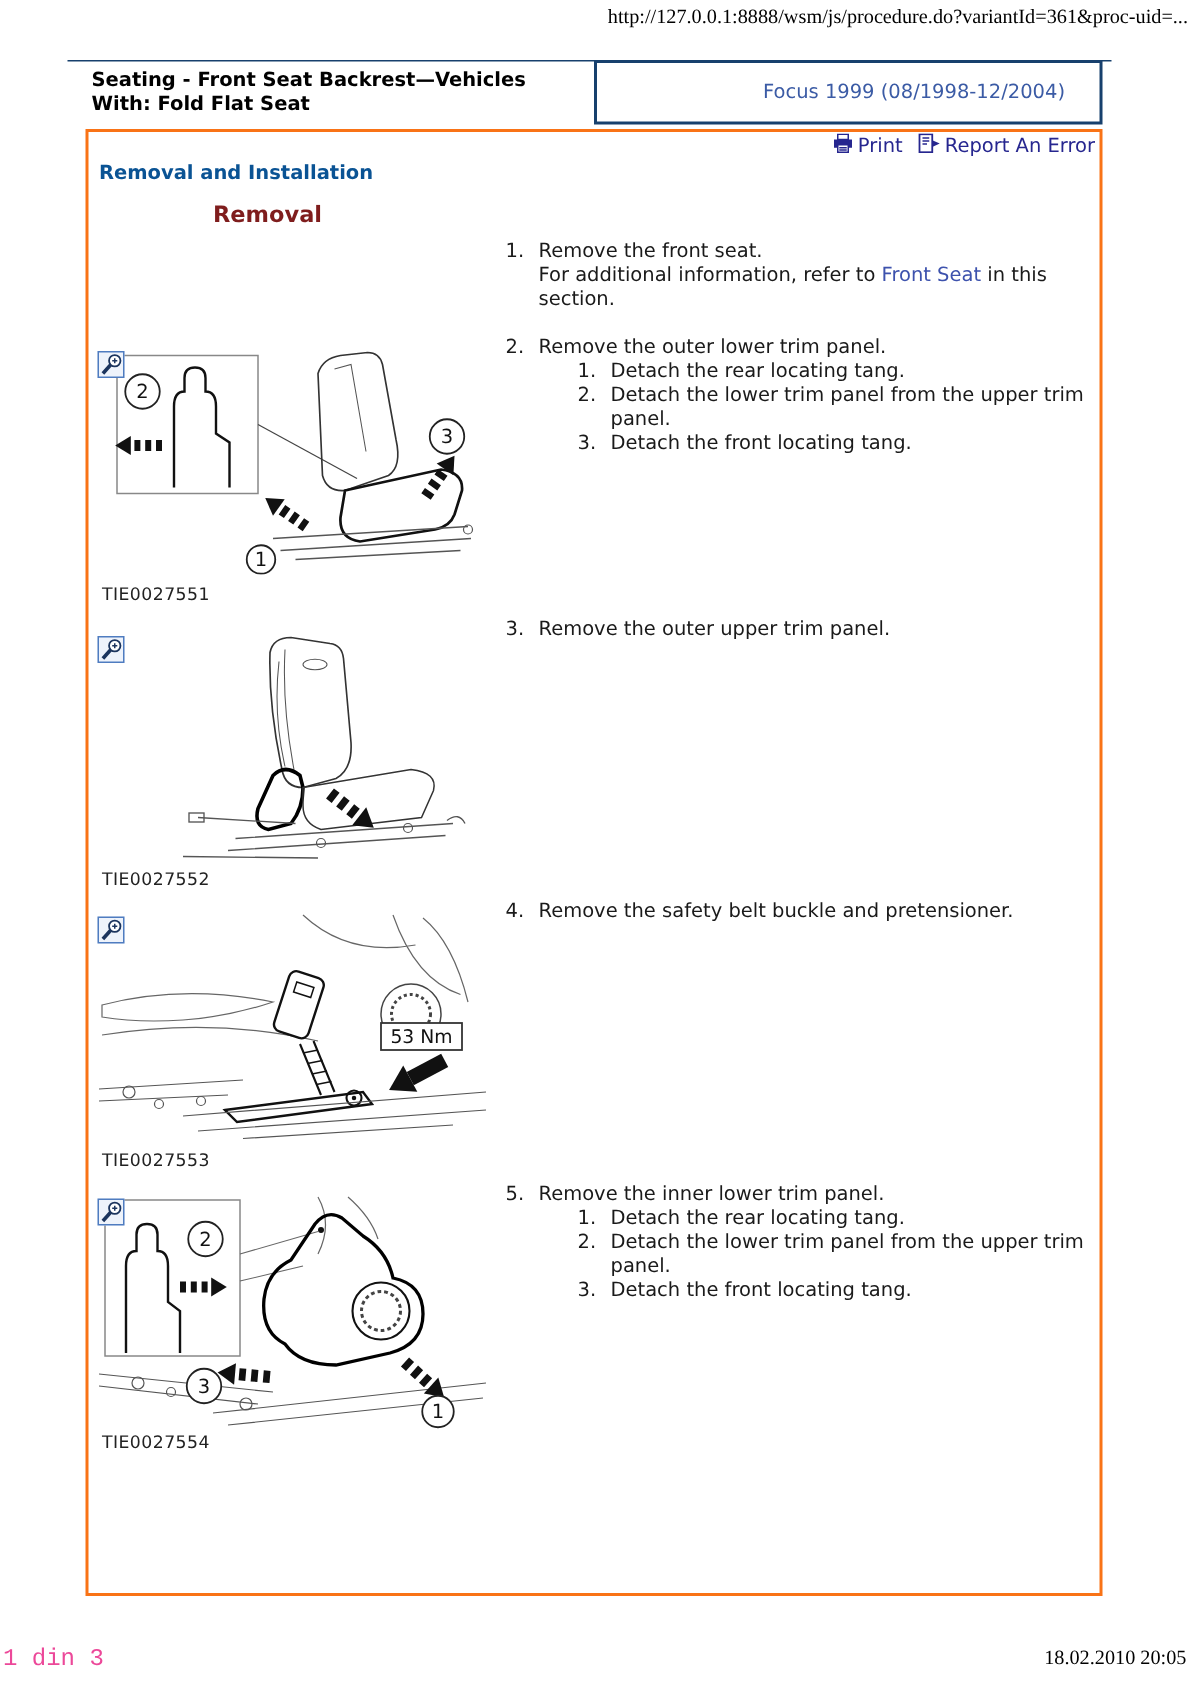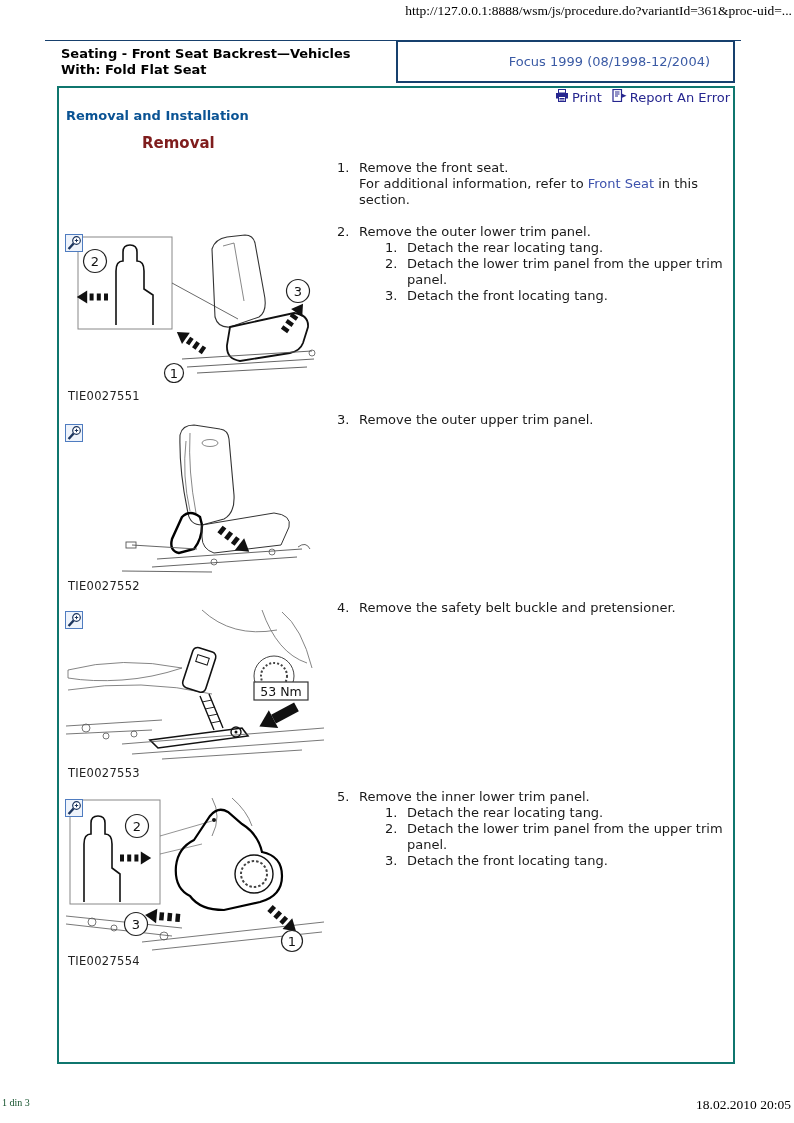--- a/index.html
+++ b/index.html
@@ -12,21 +12,21 @@
   .top-hairline { position: absolute; left: 45px; top: 40px; width: 696px; height: 0;
                   border-top: 1px solid #17406d; }
 
   .title-block { position: absolute; left: 57px; top: 40px; width: 678px; display: flex; justify-content: space-between; }
   .title-cell  { flex: 0 0 339px; padding: 6px 4px 5px 4px; font-size: 13px; font-weight: bold;
                  color: #000; line-height: 16px; }
   .vehicle-cell{ flex: 1; border: 2px solid #17406d; display: flex; align-items: center;
                  justify-content: flex-end; padding-right: 23px; font-size: 13px; color: #3b5ba5; }
 
   .content-box { position: absolute; left: 57px; top: 86px; width: 678px; height: 978px;
-                 border: 2px solid #0f766e; }
+                 border: 2px solid #f97316; }
 
   .toolbar { position: absolute; top: 1px; right: 3px; display: flex; align-items: center;
              gap: 10px; font-size: 13px; }
   .tool-link { display: flex; align-items: center; gap: 3px; color: #26268f; cursor: pointer; }
 
   .section-heading { position: absolute; top: 20px; left: 7px; font-size: 13px; font-weight: bold;
                      color: #0a5394; }
 
   .procedure-title { position: absolute; top: 46px; left: 83px; width: 595px; text-align: left;
                      font-size: 15px; font-weight: bold; color: #7f1d1d; }
@@ -52,22 +52,22 @@
   #fig-2 { top: 333px; height: 172px; }
   #fig-3 { top: 520px; height: 172px; }
   #fig-4 { top: 708px; height: 172px; }
 
   #step-1 { top: 72px; }
   #step-2 { top: 136px; }
   #step-3 { top: 324px; }
   #step-4 { top: 512px; }
   #step-5 { top: 701px; }
 
-  .footer-left  { position: absolute; left: 2px;  top: 1097px; font-family: Liberation Serif, serif;
-                  font-size: 10px; color: #14532d; }
+  .footer-left  { position: absolute; left: 2px;  top: 1097px; font-family: Liberation Mono, monospace;
+                  font-size: 16px; color: #ec4899; }
   .footer-right { position: absolute; right: 3px; top: 1097px; font-family: "Liberation Serif", serif;
                   font-size: 13.5px; color: #000; }
 </style>
 </head>
 <body>
 
 <div class="url-header">http://127.0.0.1:8888/wsm/js/procedure.do?variantId=361&amp;proc-uid=...</div>
 
 <div class="top-hairline"></div>
 

